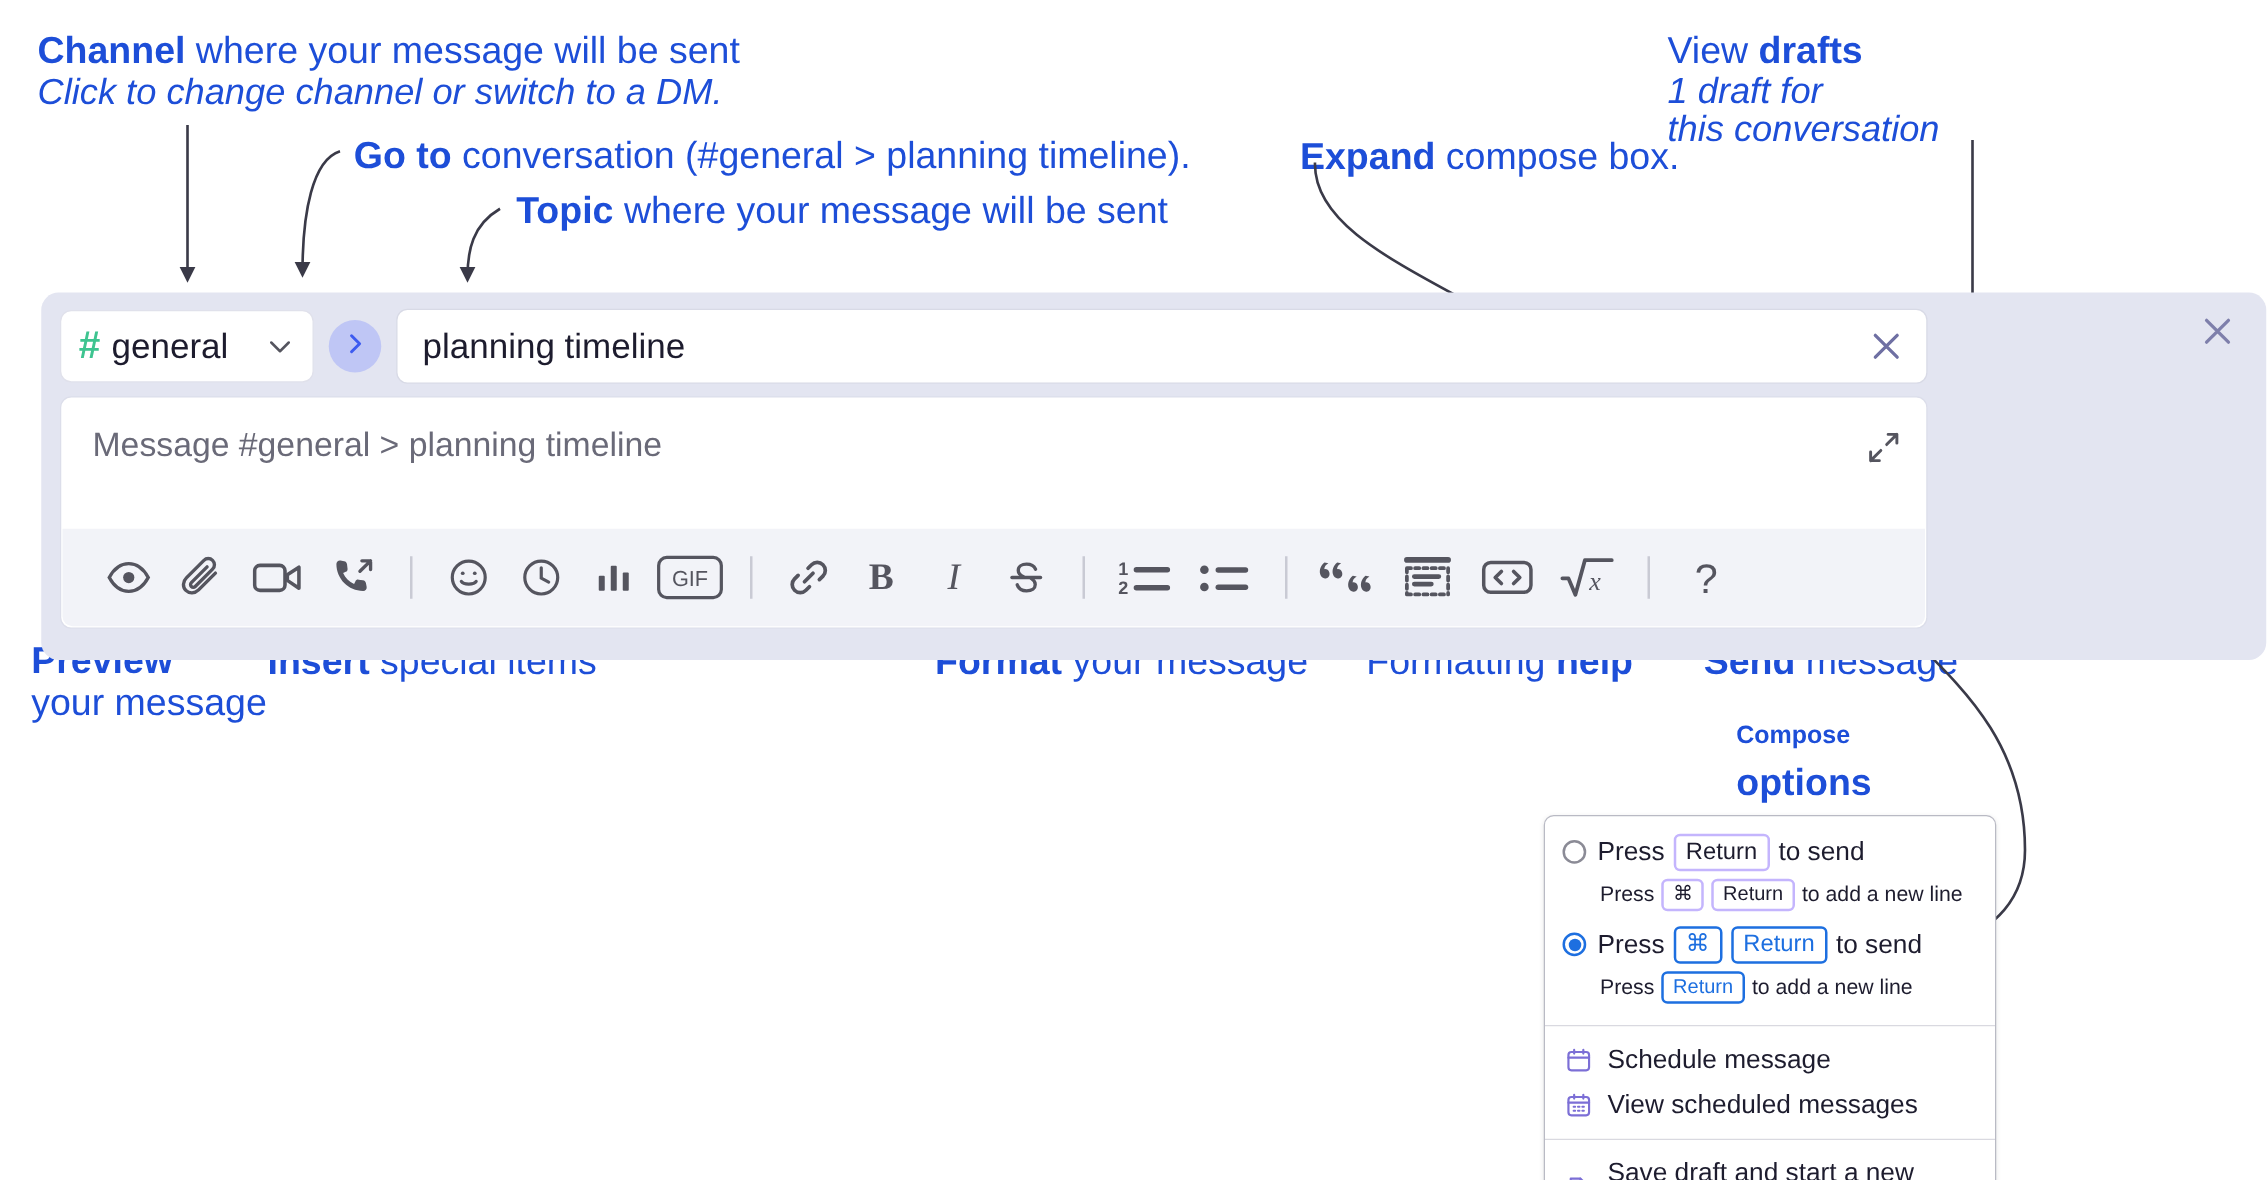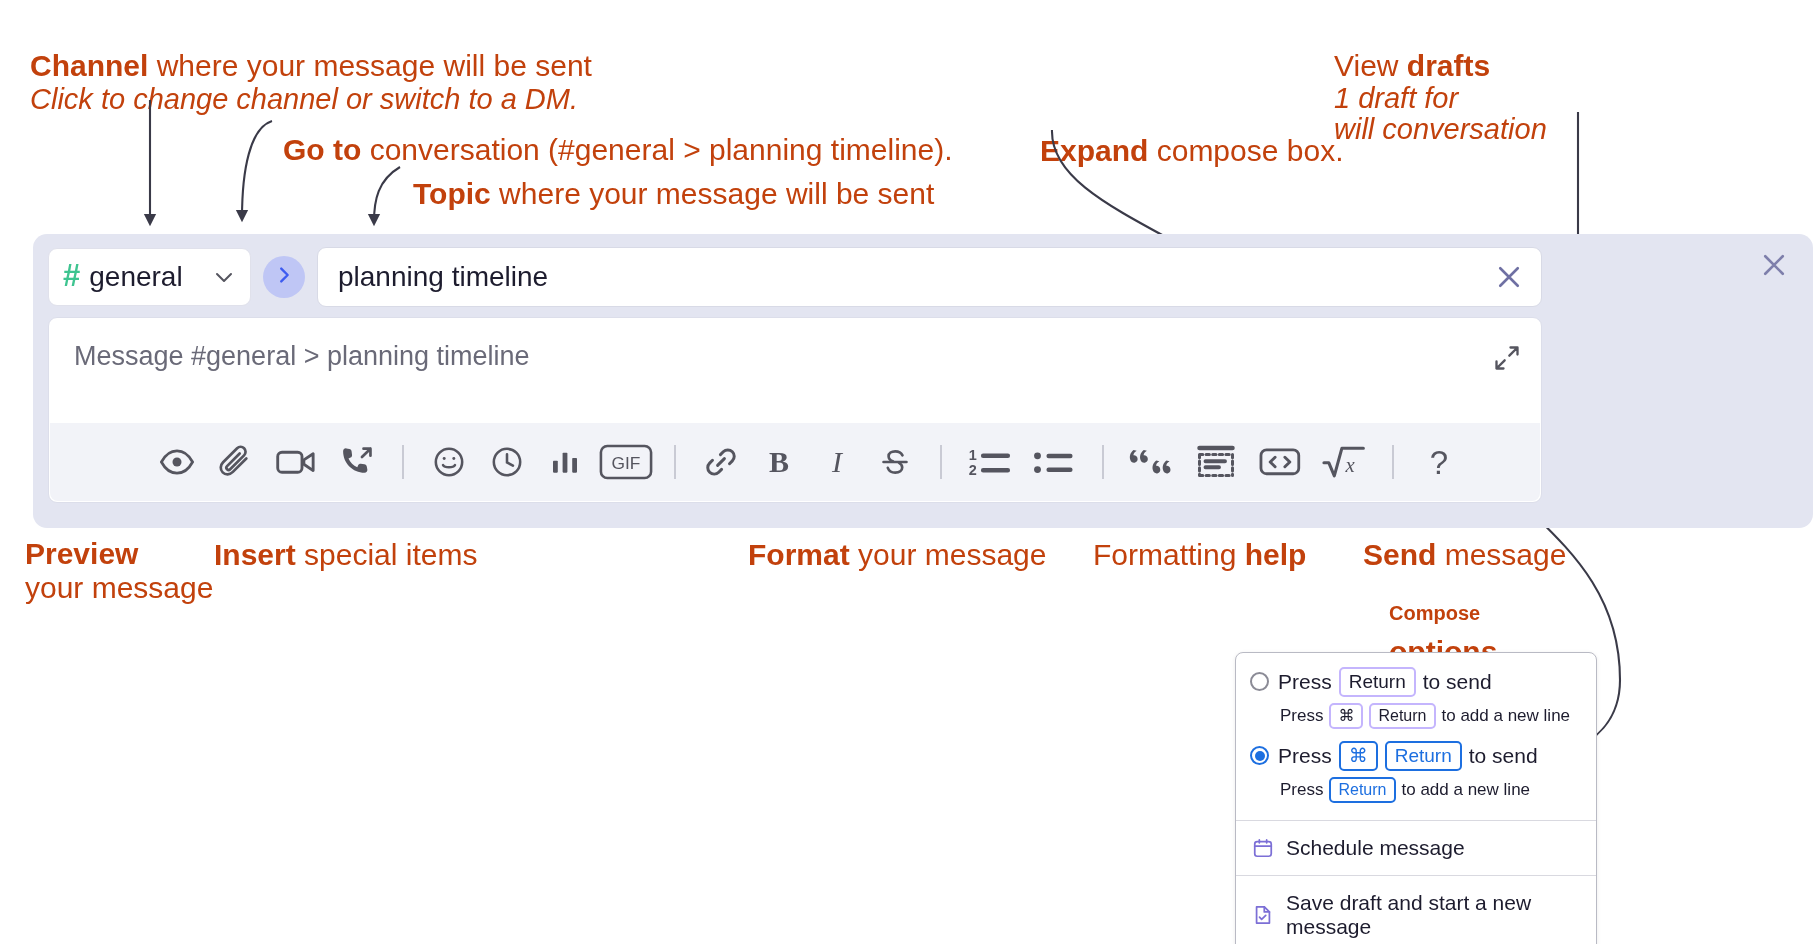--- a/index.html
+++ b/index.html
@@ -5,21 +5,21 @@
   * { box-sizing: border-box; }
   html, body { margin:0; padding:0; }
   body {
     width:1814px; height:944px;
     background:#ffffff;
     font-family:"Liberation Sans", sans-serif;
     color:#1d1c2e;
     position:relative;
     overflow:hidden;
   }
-  .ann { position:absolute; color:#c2410c; line-height:1.28; white-space:nowrap;margin-top:25px; }
+  .ann { position:absolute; color:#1d4ed8; line-height:1.28; white-space:nowrap; }
   .ann b { font-weight:700; }
   .ann.ital { font-style:italic; }
   svg.overlay { position:absolute; left:0; top:0; width:1814px; height:944px; pointer-events:none; }
 
   
   #compose-panel {
     position:absolute; left:33px; top:234px; width:1780px; height:294px;
     background:#e3e5f1; border-radius:14px;
   }
   #panel-close {
@@ -66,21 +66,21 @@
     font-family:"Liberation Sans", sans-serif; font-size:27px; color:#5c5c6b;
     padding:22px 60px 0 25px; line-height:1.2;
   }
   #message-input::placeholder { color:#6a6a78; }
   #expand-btn { position:absolute; right:14px; top:20px; width:40px; height:40px;
     display:flex; align-items:center; justify-content:center; cursor:pointer; }
 
   #toolbar {
     position:absolute; left:1px; right:1px; bottom:1px; height:78px;
     background:#f2f3f8; border-radius:0 0 8px 8px;
-    display:flex; align-items:center; padding-left:26px; gap:4px;justify-content:center;
+    display:flex; align-items:center; padding-left:26px; gap:4px;
   }
   .tb { width:54px; height:54px; display:flex; align-items:center; justify-content:center;
         cursor:pointer; color:#55555f; flex:0 0 auto; }
   .tb.wide { width:60px; }
   .tb-sep { width:2px; height:34px; background:#c9cad4; margin:0 14px; flex:0 0 auto; }
   .tb-text { font-size:30px; line-height:1; }
 
   
   #right-col { position:absolute; right:32px; top:14px; width:230px; height:264px; }
   #drafts-link { position:absolute; left:18px; top:62px; font-size:28px; color:#6b67c8; cursor:pointer; }
@@ -134,21 +134,21 @@
 </div>
 
 <div class="ann" style="left:1040px; top:107px; font-size:30px;text-align:center;">
   <b>Expand</b><span> compose box.</span>
 </div>
 
 <div class="ann" style="left:1334px; top:22px; font-size:30px;">
   <span>View </span><b>drafts</b>
 </div>
 <div class="ann ital" style="left:1334px; top:55px; font-size:29px;">1 draft for</div>
-<div class="ann ital" style="left:1334px; top:86px; font-size:29px;">will conversation</div>
+<div class="ann ital" style="left:1334px; top:86px; font-size:29px;">this conversation</div>
 
 <div class="ann" style="left:25px; top:510px; font-size:30px;">
   <b>Preview</b>
 </div>
 <div class="ann" style="left:25px; top:544px; font-size:30px;">your message</div>
 
 <div class="ann" style="left:214px; top:511px; font-size:30px;">
   <b>Insert</b><span> special items</span>
 </div>
 
@@ -427,20 +427,30 @@
   <div class="menu-item">
     <span class="mi-icon">
       <svg width="22" height="22" viewBox="0 0 24 24" fill="none" stroke="currentColor" stroke-width="1.9" stroke-linecap="round">
         <rect x="3" y="5" width="18" height="16" rx="2.6"></rect>
         <path d="M3 10 L21 10 M8 3.2 L8 6.4 M16 3.2 L16 6.4"></path>
       </svg>
     </span>
     <span>Schedule message</span>
   </div>
 
+  <div class="menu-item">
+    <span class="mi-icon">
+      <svg width="22" height="22" viewBox="0 0 24 24" fill="none" stroke="currentColor" stroke-width="1.9" stroke-linecap="round">
+        <rect x="3" y="5" width="18" height="16" rx="2.6"></rect>
+        <path d="M3 10 L21 10 M8 3.2 L8 6.4 M16 3.2 L16 6.4"></path>
+        <path d="M7.5 13.5 h1.4 M11.3 13.5 h1.4 M15.1 13.5 h1.4 M7.5 17 h1.4 M11.3 17 h1.4 M15.1 17 h1.4" stroke-width="1.7"></path>
+      </svg>
+    </span>
+    <span>View scheduled messages</span>
+  </div>
 
   <div class="menu-div"></div>
 
   <div class="menu-item" style="padding-bottom:12px;">
     <span class="mi-icon">
       <svg width="22" height="22" viewBox="0 0 24 24" fill="none" stroke="currentColor" stroke-width="1.9" stroke-linecap="round" stroke-linejoin="round">
         <path d="M5 3.2 h8.5 L19 8.6 V20.8 H5 Z"></path>
         <path d="M13.4 3.2 V8.6 H19"></path>
         <path d="M8.2 14.4 L10.5 16.7 L15 12.4"></path>
       </svg>

